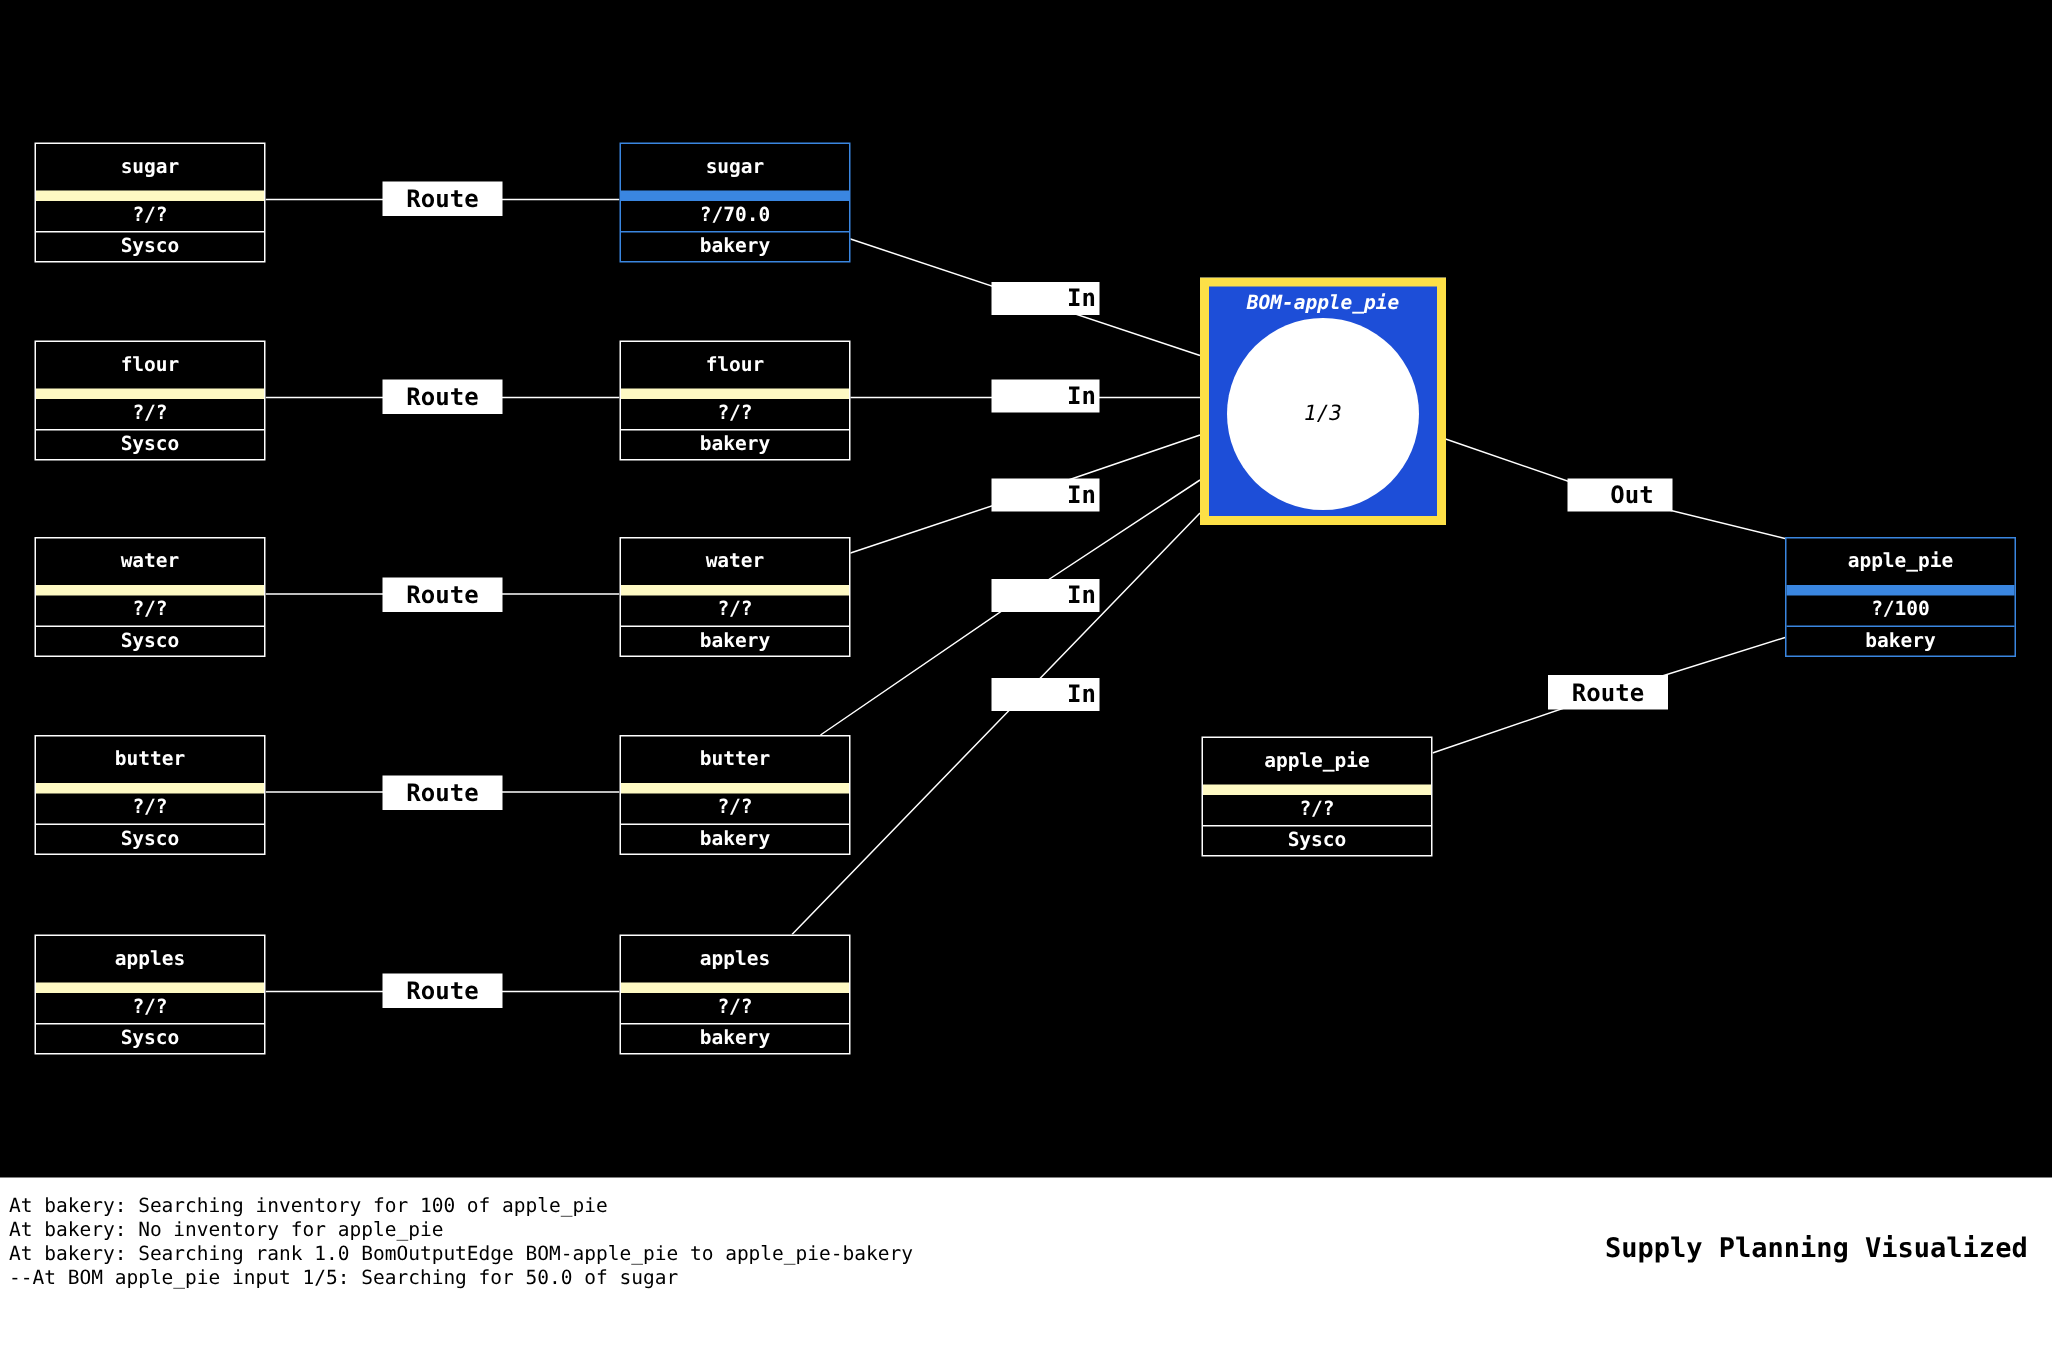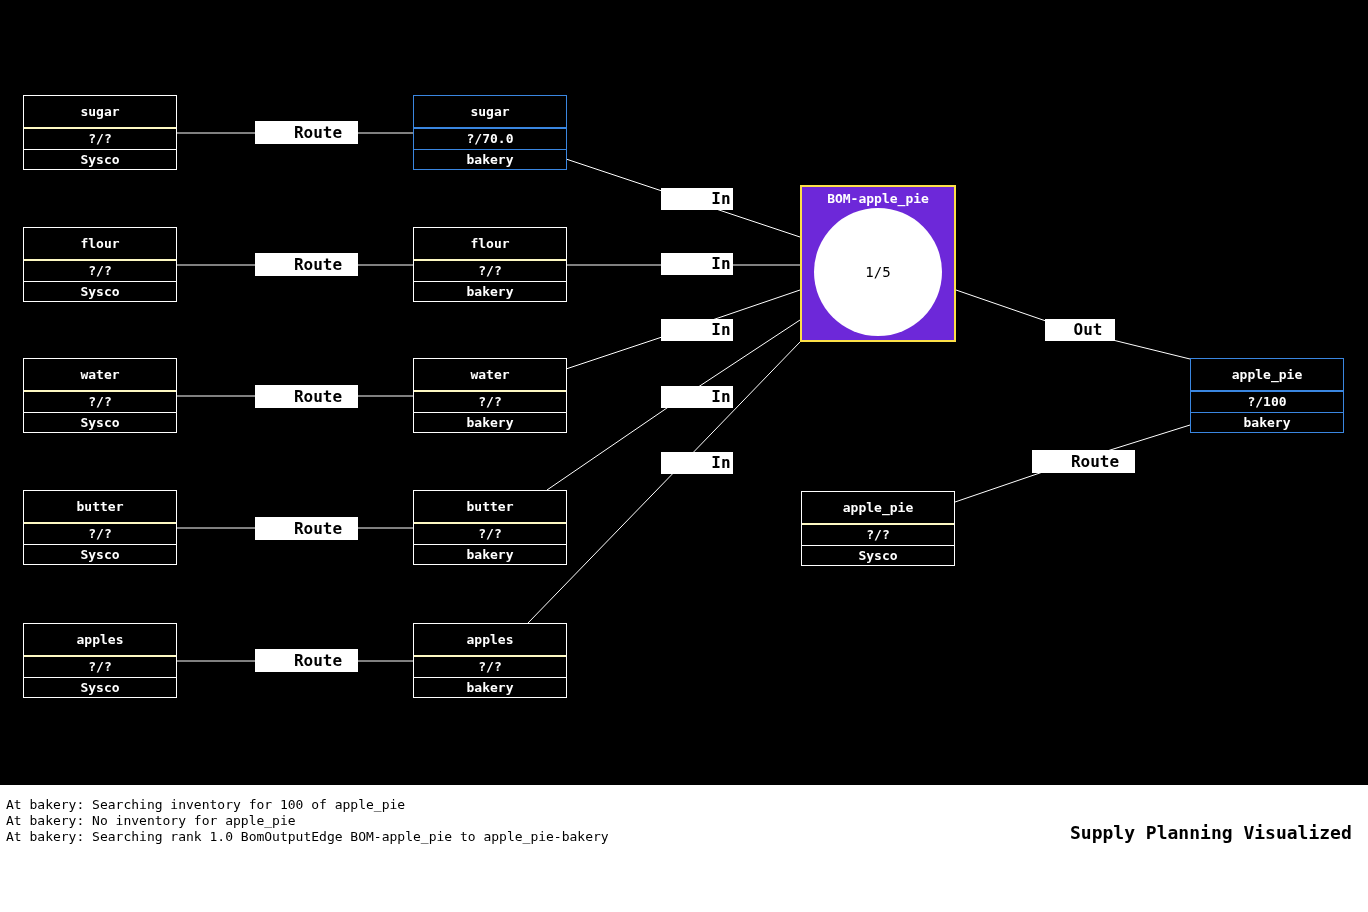--- a/index.html
+++ b/index.html
@@ -5,36 +5,36 @@
   html,body{margin:0;padding:0;background:#000;}
   #app{position:relative;width:1368px;height:912px;background:#000;overflow:hidden;
        font-family:"DejaVu Sans Mono","Liberation Mono",monospace;}
   #edges{position:absolute;left:0;top:0;width:1368px;height:785px;}
   .edge{stroke:#ffffff;stroke-width:1;fill:none;}
 
   
   .node{position:absolute;width:152px;background:#000;border:1px solid #fff;color:#fff;
         text-align:center;font-weight:bold;font-size:13px;z-index:2;}
   .nrow{overflow:hidden;white-space:nowrap;}
-  .nrow.t{height:31px;line-height:31px;border-bottom:2px solid #fef9c3;}
+  .nrow.t{height:31px;line-height:31px;border-bottom:7px solid #fef9c3;}
   .nrow.q{height:20px;line-height:20px;border-bottom:1px solid #fff;}
   .nrow.l{height:19px;line-height:19px;}
   .node.hl{border-color:#3a86e0;}
   .node.hl .nrow.t,.node.hl .nrow.q{border-bottom-color:#3a86e0;}
 
   
-  .bom{position:absolute;width:152px;height:153px;background:#6d28d9;border:2px solid #fde047;z-index:2;}
+  .bom{position:absolute;width:152px;height:153px;background:#1d4ed8;border:6px solid #fde047;z-index:2;font-style:italic;}
   .bom-title{color:#fff;text-align:center;font-weight:bold;font-size:13px;margin-top:4px;}
   .bom-circle{width:128px;height:128px;border-radius:50%;background:#fff;margin:2px auto 0;
               display:flex;align-items:center;justify-content:center;color:#000;font-size:14px;}
 
   
   .chip{position:absolute;background:#fff;color:#000;font-weight:bold;font-size:16px;
         text-align:center;z-index:3;}
-  .chip.route{width:80px;height:23px;line-height:23px;padding-left:23px;}
+  .chip.route{width:80px;height:23px;line-height:23px;}
   .chip.in{width:24px;height:22px;line-height:22px;padding-left:48px;}
   .chip.out{width:54px;height:22px;line-height:22px;padding-left:16px;}
 
   
   .log-strip{position:absolute;left:0;top:785px;width:1368px;height:127px;background:#ffffff;color:#000;}
   .log-lines{position:absolute;left:6px;top:12px;}
   .log-line{font-size:13px;line-height:16px;white-space:pre;}
   .brand{position:absolute;left:1070px;top:38px;}
   .brand-title{font-weight:bold;font-size:23px;line-height:26px;}
   .brand-subtitle{font-weight:bold;font-size:18px;line-height:20px;}
@@ -107,21 +107,21 @@
   </div>
   <div class="node" style="left:413px;top:623px">
     <div class="nrow t">apples</div>
     <div class="nrow q">?/?</div>
     <div class="nrow l">bakery</div>
   </div>
 
   <div class="bom" style="left:800px;top:185px">
     <div class="bom-title">BOM-apple_pie</div>
     <div class="bom-circle">
-      <span>1/5</span>
+      <span>1/3</span>
     </div>
   </div>
 
   <div class="node hl" style="left:1190px;top:358px">
     <div class="nrow t">apple_pie</div>
     <div class="nrow q">?/100</div>
     <div class="nrow l">bakery</div>
   </div>
   <div class="node" style="left:801px;top:491px">
     <div class="nrow t">apple_pie</div>
@@ -142,19 +142,20 @@
   <div class="chip in" style="left:661px;top:452px">In</div>
 
   <div class="chip out" style="left:1045px;top:319px">Out</div>
   <div class="chip route" style="left:1032px;top:450px">Route</div>
 
   <div class="log-strip">
     <div class="log-lines">
       <div class="log-line">At bakery: Searching inventory for 100 of apple_pie</div>
       <div class="log-line">At bakery: No inventory for apple_pie</div>
       <div class="log-line">At bakery: Searching rank 1.0 BomOutputEdge BOM-apple_pie to apple_pie-bakery</div>
+      <div class="log-line">--At BOM apple_pie input 1/5: Searching for 50.0 of sugar</div>
     </div>
     <div class="brand">
       <div class="brand-subtitle">Supply Planning Visualized</div>
     </div>
   </div>
 
 </div>
 
 </body></html>

